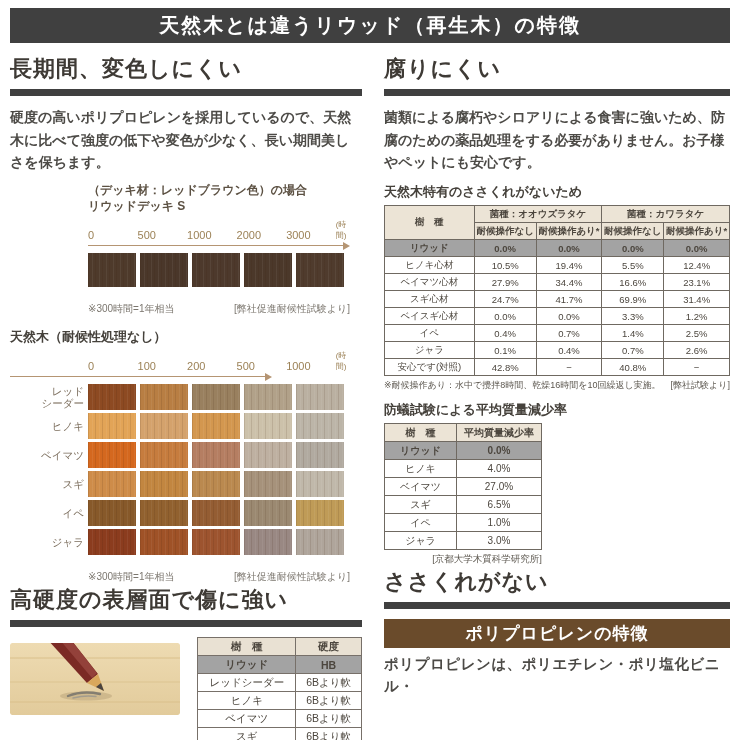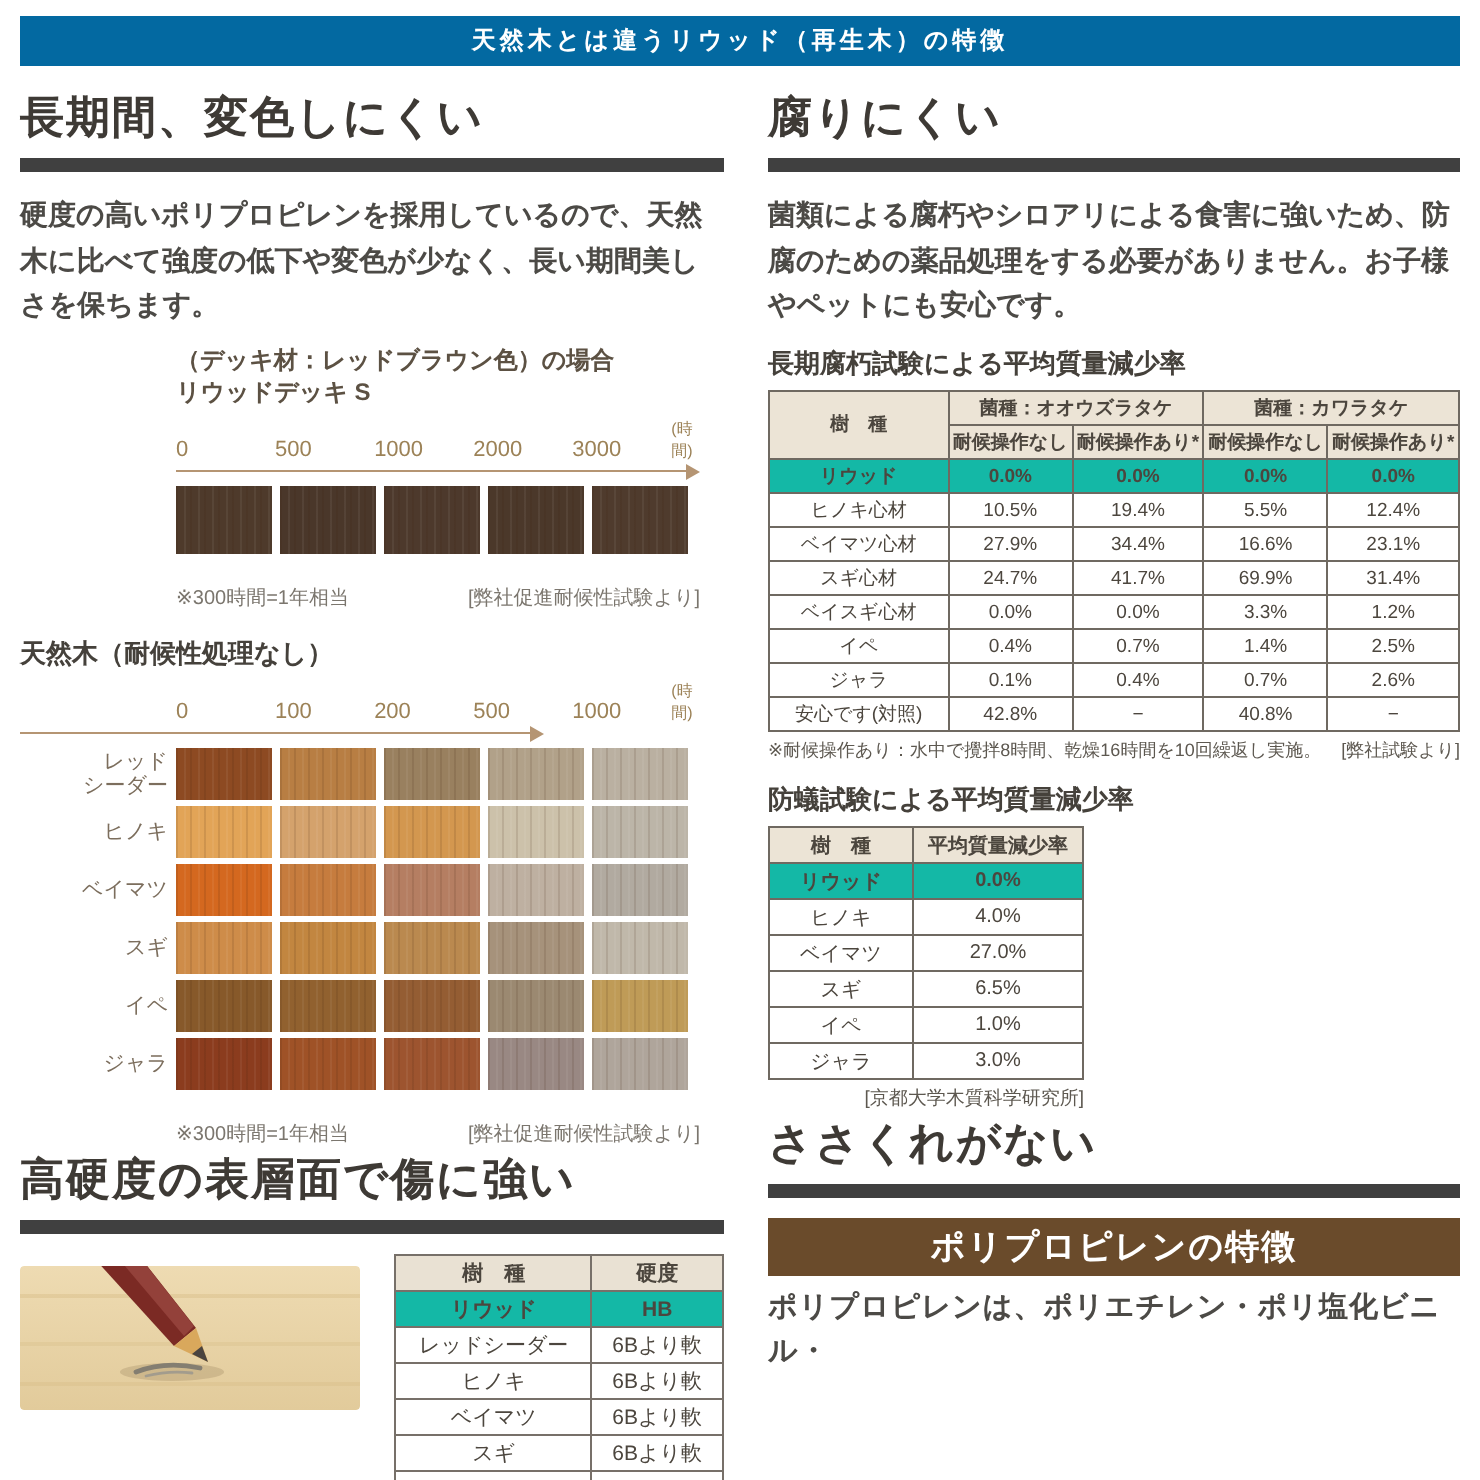--- a/index.html
+++ b/index.html
@@ -1,19 +1,19 @@
 <!DOCTYPE html>
 <html><head>
 <meta charset="utf-8">
 <style>
   * { margin:0; padding:0; box-sizing:border-box; }
   html,body { width:740px; height:740px; background:#ffffff; overflow:hidden;
     font-family:"Liberation Sans","DejaVu Sans",sans-serif; }
-  .top-banner { margin:8px 10px 10px; background:#0369a1; color:#ffffff;
-    text-align:center; font-size:12px; font-weight:bold; letter-spacing:2px; padding:4px 0; }
+  .top-banner { margin:8px 10px 10px; background:#404040; color:#ffffff;
+    text-align:center; font-size:20px; font-weight:bold; letter-spacing:2px; padding:4px 0; }
   .cols { display:flex; gap:22px; padding:0 10px; }
   .col-l { flex:0 0 352px; }
   .col-r { flex:1; min-width:0; }
 
   h2.sec { font-family:"Liberation Serif","DejaVu Serif",serif; font-size:22px; font-weight:600;
     color:#3e3a35; line-height:28px; padding-bottom:6px; border-bottom:7px solid #404040;
     margin:2px 0 10px; letter-spacing:1px; }
   .body-text { font-size:14px; font-weight:600; color:#4c4a46; line-height:1.62; margin-bottom:8px; }
 
   .chart-indent { margin-left:78px; }
@@ -41,21 +41,21 @@
 
   .hard-flex { display:flex; gap:8px; margin-top:2px; }
   .hard-left { width:180px; }
   .hard-left .body-text { font-size:13.5px; }
   .photo { margin-top:6px; border-radius:2px; display:block; }
 
   table.mini { border-collapse:collapse; font-size:10.5px; }
   table.mini th, table.mini td { border:1px solid #777069; text-align:center; color:#4c463e;
     padding:1.5px 3px; height:15px; }
   table.mini th { background:#e9e1d3; font-weight:bold; }
-  tr.hl td { background:#14b8a6; font-weight:bold; }
+  tr.hl td { background:#a3a3a3; font-weight:bold; }
 
   .sub-title { font-size:13px; font-weight:bold; color:#45413b; margin:9px 0 4px; }
   table.decay { width:100%; border-collapse:collapse; font-size:9.5px; }
   table.decay th, table.decay td { border:1px solid #6f6961; text-align:center; color:#4c463e; padding:1.5px 1px; }
   table.decay th { background:#ece4d6; font-weight:bold; }
   table.decay .sp { width:26%; }
   .foot { display:flex; justify-content:space-between; font-size:9px; color:#5d5850; margin-top:3px; }
   .termite-wrap { width:158px; }
   table.termite { width:158px; border-collapse:collapse; font-size:10px; }
   table.termite th, table.termite td { border:1px solid #6f6961; text-align:center; color:#4c463e; padding:1.5px 2px; }
@@ -239,21 +239,21 @@
         </table>
 
       </div>
     </div>
   </div>
 
   <div class="col-r">
     <h2 class="sec">腐りにくい</h2>
     <p class="body-text">菌類による腐朽やシロアリによる食害に強いため、防腐のための薬品処理をする必要がありません。お子様やペットにも安心です。</p>
 
-    <div class="sub-title">長期腐朽試験による平均質量減少率</div>
+    <div class="sub-title">天然木特有のささくれがないため</div>
     <table class="decay">
       <thead>
         <tr>
           <th class="sp" rowspan="2">樹　種</th>
           <th colspan="2">菌種：オオウズラタケ</th>
           <th colspan="2">菌種：カワラタケ</th>
         </tr>
         <tr>
           <th>耐候操作なし</th>
           <th>耐候操作あり*</th>

